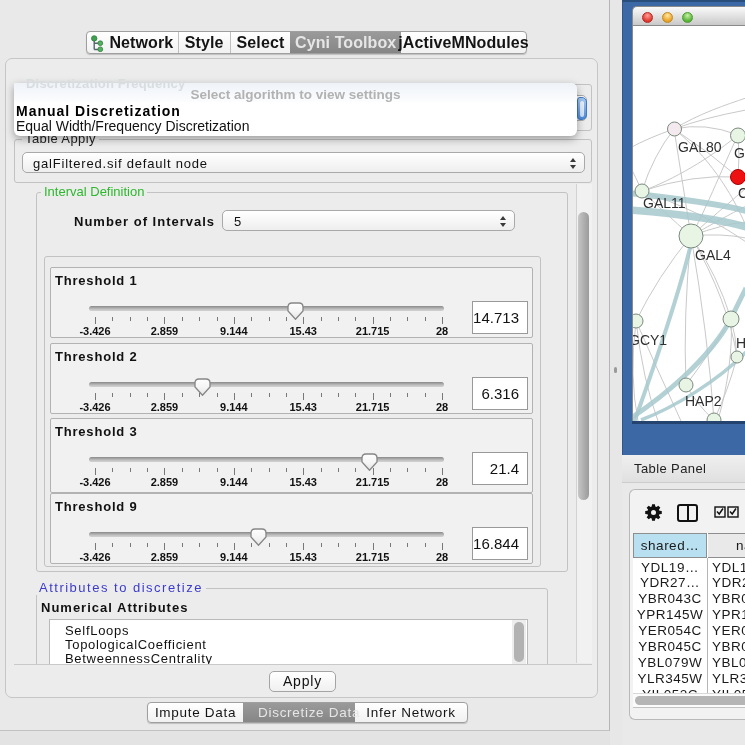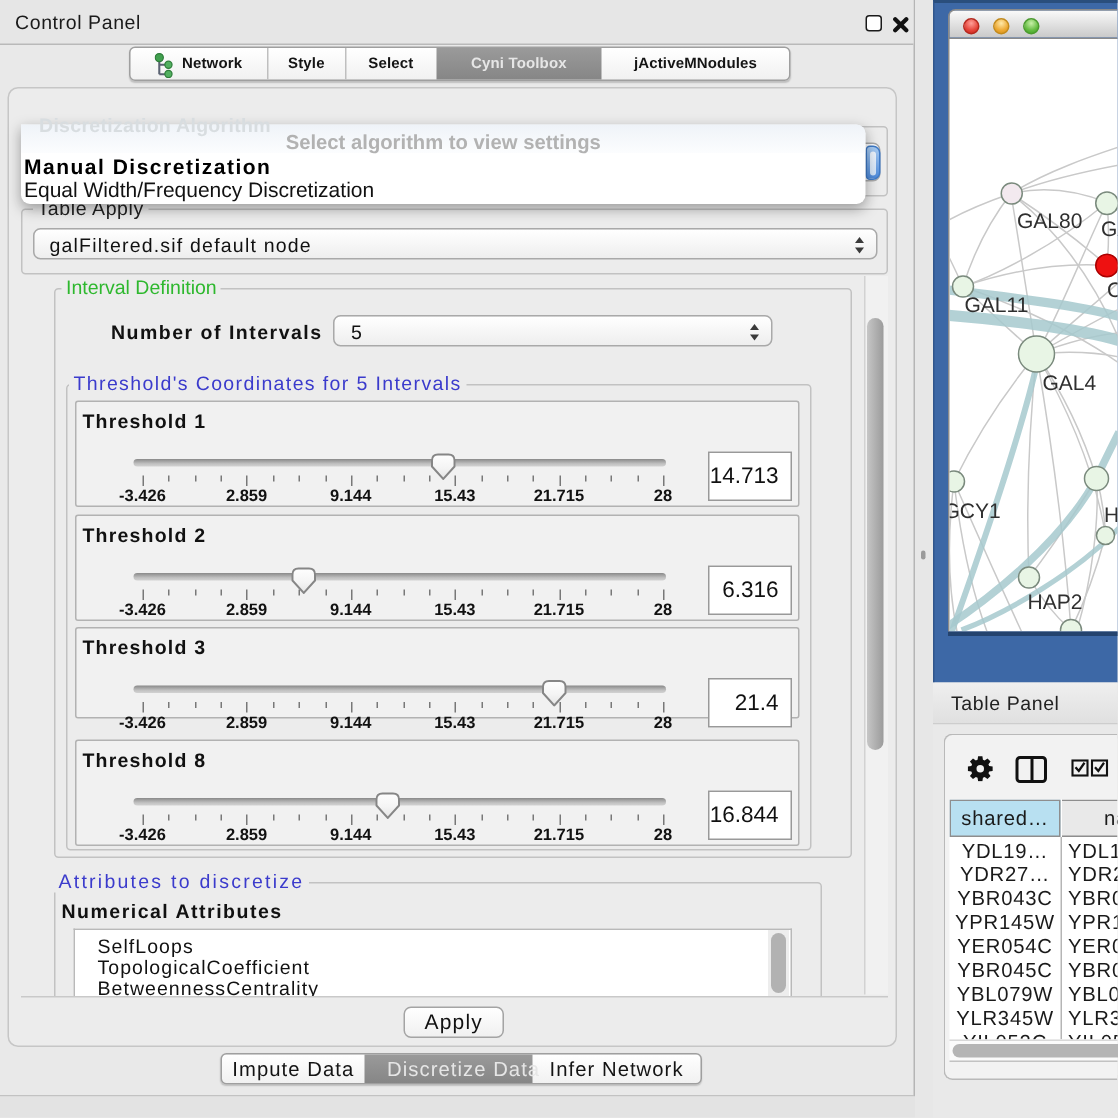--- a/index.html
+++ b/index.html
@@ -1,37 +1,30 @@
 <!DOCTYPE html>
 <html><head><meta charset="utf-8">
 <style>
 *{margin:0;padding:0;box-sizing:border-box;}
 html,body{width:745px;height:745px;overflow:hidden;background:#e7e7e7;font-family:"Liberation Sans",sans-serif;}
 .abs{position:absolute;}
 .seg{position:absolute;display:flex;border:1px solid #9f9f9f;border-radius:4px;background:linear-gradient(#ffffff,#f1f1f1);box-shadow:0 1px 1px rgba(0,0,0,0.18);}
-.seg .t{display:flex;align-items:center;justify-content:center;font-size:10px;font-weight:600;color:#141414;white-space:nowrap;letter-spacing:0.1px;}
+.seg .t{display:flex;align-items:center;justify-content:center;font-size:16px;font-weight:600;color:#141414;white-space:nowrap;letter-spacing:0.1px;}
 .seg .sep{width:1px;background:#bfbfbf;margin:0;}
 .seg .sel{background:linear-gradient(#9a9a9a,#868686);color:#e6e6e6;}
 .gbox{position:absolute;border:1px solid #c2c2c2;border-radius:3px;}
 #btabs .t{font-weight:400;font-size:13.5px;letter-spacing:0.7px;}
 .gtitle{position:absolute;font-size:13px;background:#ececec;padding:0 3px;line-height:14px;}
 .combo{position:absolute;background:linear-gradient(#ffffff,#eeeeee);border:1px solid #a9a9a9;border-radius:5px;font-size:13px;color:#111;}
 .bold{font-weight:bold;}
 </style></head>
 <body>
 
 <div class="abs" style="left:0;top:0;width:610px;height:731px;background:#e9e9e9;border-right:1px solid #b5b5b5;border-bottom:1px solid #c2c2c2;">
 
-  <div class="abs" style="left:0;top:0;width:609px;height:30px;background:#e6e6e6;border-bottom:1px solid #b9b9b9;">
-    <span class="abs" style="left:10px;top:7px;font-size:13px;color:#1a1a1a;letter-spacing:0.4px;">Control Panel</span>
-    <div class="abs" style="left:576.5px;top:10px;width:11px;height:11px;border:1.8px solid #1a1a1a;border-radius:2.5px;background:#fff;"></div>
-    <svg class="abs" style="left:594.5px;top:10.5px;" width="11" height="11">
-        <path d="M1.8 1.8 L9.2 9.2 M9.2 1.8 L1.8 9.2" stroke="#111" stroke-width="2.8" stroke-linecap="round"></path>
-      </svg>
-  </div>
 
   <div class="seg" style="left:86px;top:31px;width:441px;height:23px;">
     <div class="t" style="width:91px;border-radius:3px 0 0 3px;">
       <svg width="13" height="17" style="margin-right:5px;margin-top:2px;">
           <path d="M3.2 5.5 L3.2 14.5 M3.2 8.2 L8.8 8.2 M3.2 14.5 L8.8 14.5" stroke="#5a6272" stroke-width="1.4" fill="none"></path>
           <circle cx="3.2" cy="3.4" r="2.7" fill="#41a04f" stroke="#2e7d3a" stroke-width="0.8"></circle>
           <circle cx="9.3" cy="8.2" r="2.4" fill="#52b060" stroke="#2e7d3a" stroke-width="0.8"></circle>
           <circle cx="9.3" cy="14.3" r="2.4" fill="#52b060" stroke="#2e7d3a" stroke-width="0.8"></circle>
         </svg>
       Network</div>
@@ -64,21 +57,20 @@
     <div class="gbox" style="left:22px;top:9px;width:532px;height:380px;"></div>
     <span class="gtitle" style="left:27px;top:2px;color:#2eb82e;">Interval Definition</span>
     <span class="abs bold" style="left:60px;top:31px;font-size:13px;letter-spacing:1px;color:#111;">Number of Intervals</span>
     <div class="combo" style="left:208px;top:27px;width:293px;height:21px;">
       <span class="abs" style="left:11px;top:3px;">5</span>
       <div class="abs" style="right:8px;top:4.5px;width:0;height:0;border-left:3.5px solid transparent;border-right:3.5px solid transparent;border-bottom:4.5px solid #3a3a3a;"></div>
       <div class="abs" style="right:8px;top:11.5px;width:0;height:0;border-left:3.5px solid transparent;border-right:3.5px solid transparent;border-top:4.5px solid #3a3a3a;"></div>
     </div>
 
     <div class="gbox" style="left:30px;top:73px;width:497px;height:311px;"></div>
-    <span class="gtitle" style="left:32px;top:66px;color:#3b3bcc;letter-spacing:0.92px;">Threshold's Coordinates for 5 Intervals</span>
 
     <svg width="0" height="0" style="position:absolute">
         <defs>
           <linearGradient id="thg" x1="0" y1="0" x2="0" y2="1">
             <stop offset="0" stop-color="#fefefe"></stop>
             <stop offset="0.55" stop-color="#f4f4f4"></stop>
             <stop offset="1" stop-color="#e4e4e4"></stop>
           </linearGradient>
         </defs>
       </svg>
@@ -145,21 +137,21 @@
         <div class="abs bold" style="left:83.4px;top:57px;width:60px;text-align:center;font-size:11px;color:#111;">2.859</div>
         <div class="abs bold" style="left:152.8px;top:57px;width:60px;text-align:center;font-size:11px;color:#111;">9.144</div>
         <div class="abs bold" style="left:222.2px;top:57px;width:60px;text-align:center;font-size:11px;color:#111;">15.43</div>
         <div class="abs bold" style="left:291.6px;top:57px;width:60px;text-align:center;font-size:11px;color:#111;">21.715</div>
         <div class="abs bold" style="left:361.0px;top:57px;width:60px;text-align:center;font-size:11px;color:#111;">28</div>
         <svg class="abs" style="left:143.1px;top:33.5px;" width="17" height="18">
           <path d="M1 9 L1 5 Q1 1 5 1 L12 1 Q16 1 16 5 L16 9 L8.5 17.3 Z" fill="url(#thg)" stroke="#868686" stroke-width="1.3"></path>
         </svg>
         <div class="abs" style="left:421px;top:33px;width:56px;height:33px;background:#fff;border:1px solid #999;font-size:15px;color:#111;text-align:right;line-height:31px;padding-right:8px;">6.316</div>
       </div>
-    <div class="abs" style="left:36px;top:235px;width:483px;height:61px;background:#f1f1f1;border:1px solid #b2b2b2;border-radius:2px;">
+    <div class="abs" style="left:36px;top:235px;width:483px;height:75px;background:#f1f1f1;border:1px solid #b2b2b2;border-radius:2px;">
         <span class="abs bold" style="left:4px;top:5px;font-size:13px;letter-spacing:0.8px;color:#111;">Threshold 3</span>
         <div class="abs" style="left:38px;top:38px;width:355px;height:5px;border-radius:2.5px;background:linear-gradient(#898989,#c2c2c2 65%,#d2d2d2);"></div>
         <div class="abs" style="left:44.0px;top:49px;width:1px;height:7px;background:#787878;"></div>
         <div class="abs" style="left:61.4px;top:49px;width:1px;height:4px;background:#787878;"></div>
         <div class="abs" style="left:78.7px;top:49px;width:1px;height:4px;background:#787878;"></div>
         <div class="abs" style="left:96.1px;top:49px;width:1px;height:4px;background:#787878;"></div>
         <div class="abs" style="left:113.4px;top:49px;width:1px;height:7px;background:#787878;"></div>
         <div class="abs" style="left:130.8px;top:49px;width:1px;height:4px;background:#787878;"></div>
         <div class="abs" style="left:148.1px;top:49px;width:1px;height:4px;background:#787878;"></div>
         <div class="abs" style="left:165.5px;top:49px;width:1px;height:4px;background:#787878;"></div>
@@ -181,21 +173,21 @@
         <div class="abs bold" style="left:152.8px;top:57px;width:60px;text-align:center;font-size:11px;color:#111;">9.144</div>
         <div class="abs bold" style="left:222.2px;top:57px;width:60px;text-align:center;font-size:11px;color:#111;">15.43</div>
         <div class="abs bold" style="left:291.6px;top:57px;width:60px;text-align:center;font-size:11px;color:#111;">21.715</div>
         <div class="abs bold" style="left:361.0px;top:57px;width:60px;text-align:center;font-size:11px;color:#111;">28</div>
         <svg class="abs" style="left:309.6px;top:33.5px;" width="17" height="18">
           <path d="M1 9 L1 5 Q1 1 5 1 L12 1 Q16 1 16 5 L16 9 L8.5 17.3 Z" fill="url(#thg)" stroke="#868686" stroke-width="1.3"></path>
         </svg>
         <div class="abs" style="left:421px;top:33px;width:56px;height:33px;background:#fff;border:1px solid #999;font-size:15px;color:#111;text-align:right;line-height:31px;padding-right:8px;">21.4</div>
       </div>
     <div class="abs" style="left:36px;top:310px;width:483px;height:71px;background:#f1f1f1;border:1px solid #b2b2b2;border-radius:2px;">
-        <span class="abs bold" style="left:4px;top:5px;font-size:13px;letter-spacing:0.8px;color:#111;">Threshold 8</span>
+        <span class="abs bold" style="left:4px;top:5px;font-size:13px;letter-spacing:0.8px;color:#111;">Threshold 9</span>
         <div class="abs" style="left:38px;top:38px;width:355px;height:5px;border-radius:2.5px;background:linear-gradient(#898989,#c2c2c2 65%,#d2d2d2);"></div>
         <div class="abs" style="left:44.0px;top:49px;width:1px;height:7px;background:#787878;"></div>
         <div class="abs" style="left:61.4px;top:49px;width:1px;height:4px;background:#787878;"></div>
         <div class="abs" style="left:78.7px;top:49px;width:1px;height:4px;background:#787878;"></div>
         <div class="abs" style="left:96.1px;top:49px;width:1px;height:4px;background:#787878;"></div>
         <div class="abs" style="left:113.4px;top:49px;width:1px;height:7px;background:#787878;"></div>
         <div class="abs" style="left:130.8px;top:49px;width:1px;height:4px;background:#787878;"></div>
         <div class="abs" style="left:148.1px;top:49px;width:1px;height:4px;background:#787878;"></div>
         <div class="abs" style="left:165.5px;top:49px;width:1px;height:4px;background:#787878;"></div>
         <div class="abs" style="left:182.8px;top:49px;width:1px;height:7px;background:#787878;"></div>
@@ -247,21 +239,21 @@
     <div class="t sel" style="width:112px;padding-left:20px;">Discretize Data</div>
     <div class="t" style="width:113px;border-radius:0 3px 3px 0;">Infer Network</div>
   </div>
 </div>
 
 <div class="abs" style="left:0;top:731px;width:610px;height:14px;background:#e3e3e3;"></div>
 
 <div class="abs" style="left:14px;top:83px;width:563px;height:53px;background:#ffffff;border-radius:0 6px 6px 6px;box-shadow:0 3px 9px rgba(0,0,0,0.35);z-index:30;">
     <div style="position:absolute;left:0;top:0;width:100%;height:19px;background:linear-gradient(rgba(233,239,246,0.75),rgba(245,248,252,0.3));border-radius:0 6px 0 0;"></div>
   </div>
-<span class="abs" style="left:26px;top:76px;font-size:13px;font-weight:bold;color:#d8dde0;z-index:31;letter-spacing:0.2px;">Discretization Algorithm</span>
+<span class="abs" style="left:26px;top:76px;font-size:13px;font-weight:bold;color:#d8dde0;z-index:31;letter-spacing:0.2px;">Discretization Frequency</span>
 <div class="abs" style="left:14px;top:87px;width:563px;text-align:center;font-size:13.5px;font-weight:600;color:#b2b2b2;z-index:31;">Select algorithm to view settings</div>
 <span class="abs" style="left:16px;top:103px;font-size:14px;font-weight:bold;letter-spacing:1px;color:#000;z-index:31;">Manual Discretization</span>
 <span class="abs" style="left:16px;top:117.5px;font-size:14px;color:#111;z-index:31;">Equal Width/Frequency Discretization</span>
 
 <div class="abs" style="left:610px;top:0;width:12px;height:745px;background:#e7e7e7;"></div>
 <div class="abs" style="left:614px;top:367px;width:3px;height:6px;background:#9a9a9a;border-radius:1.5px;"></div>
 
 <div class="abs" style="left:622px;top:0;width:123px;height:455px;background:#3d68a6;border-top:2px solid #2a4e7c;border-left:1px solid #31568c;">
 </div>
 

